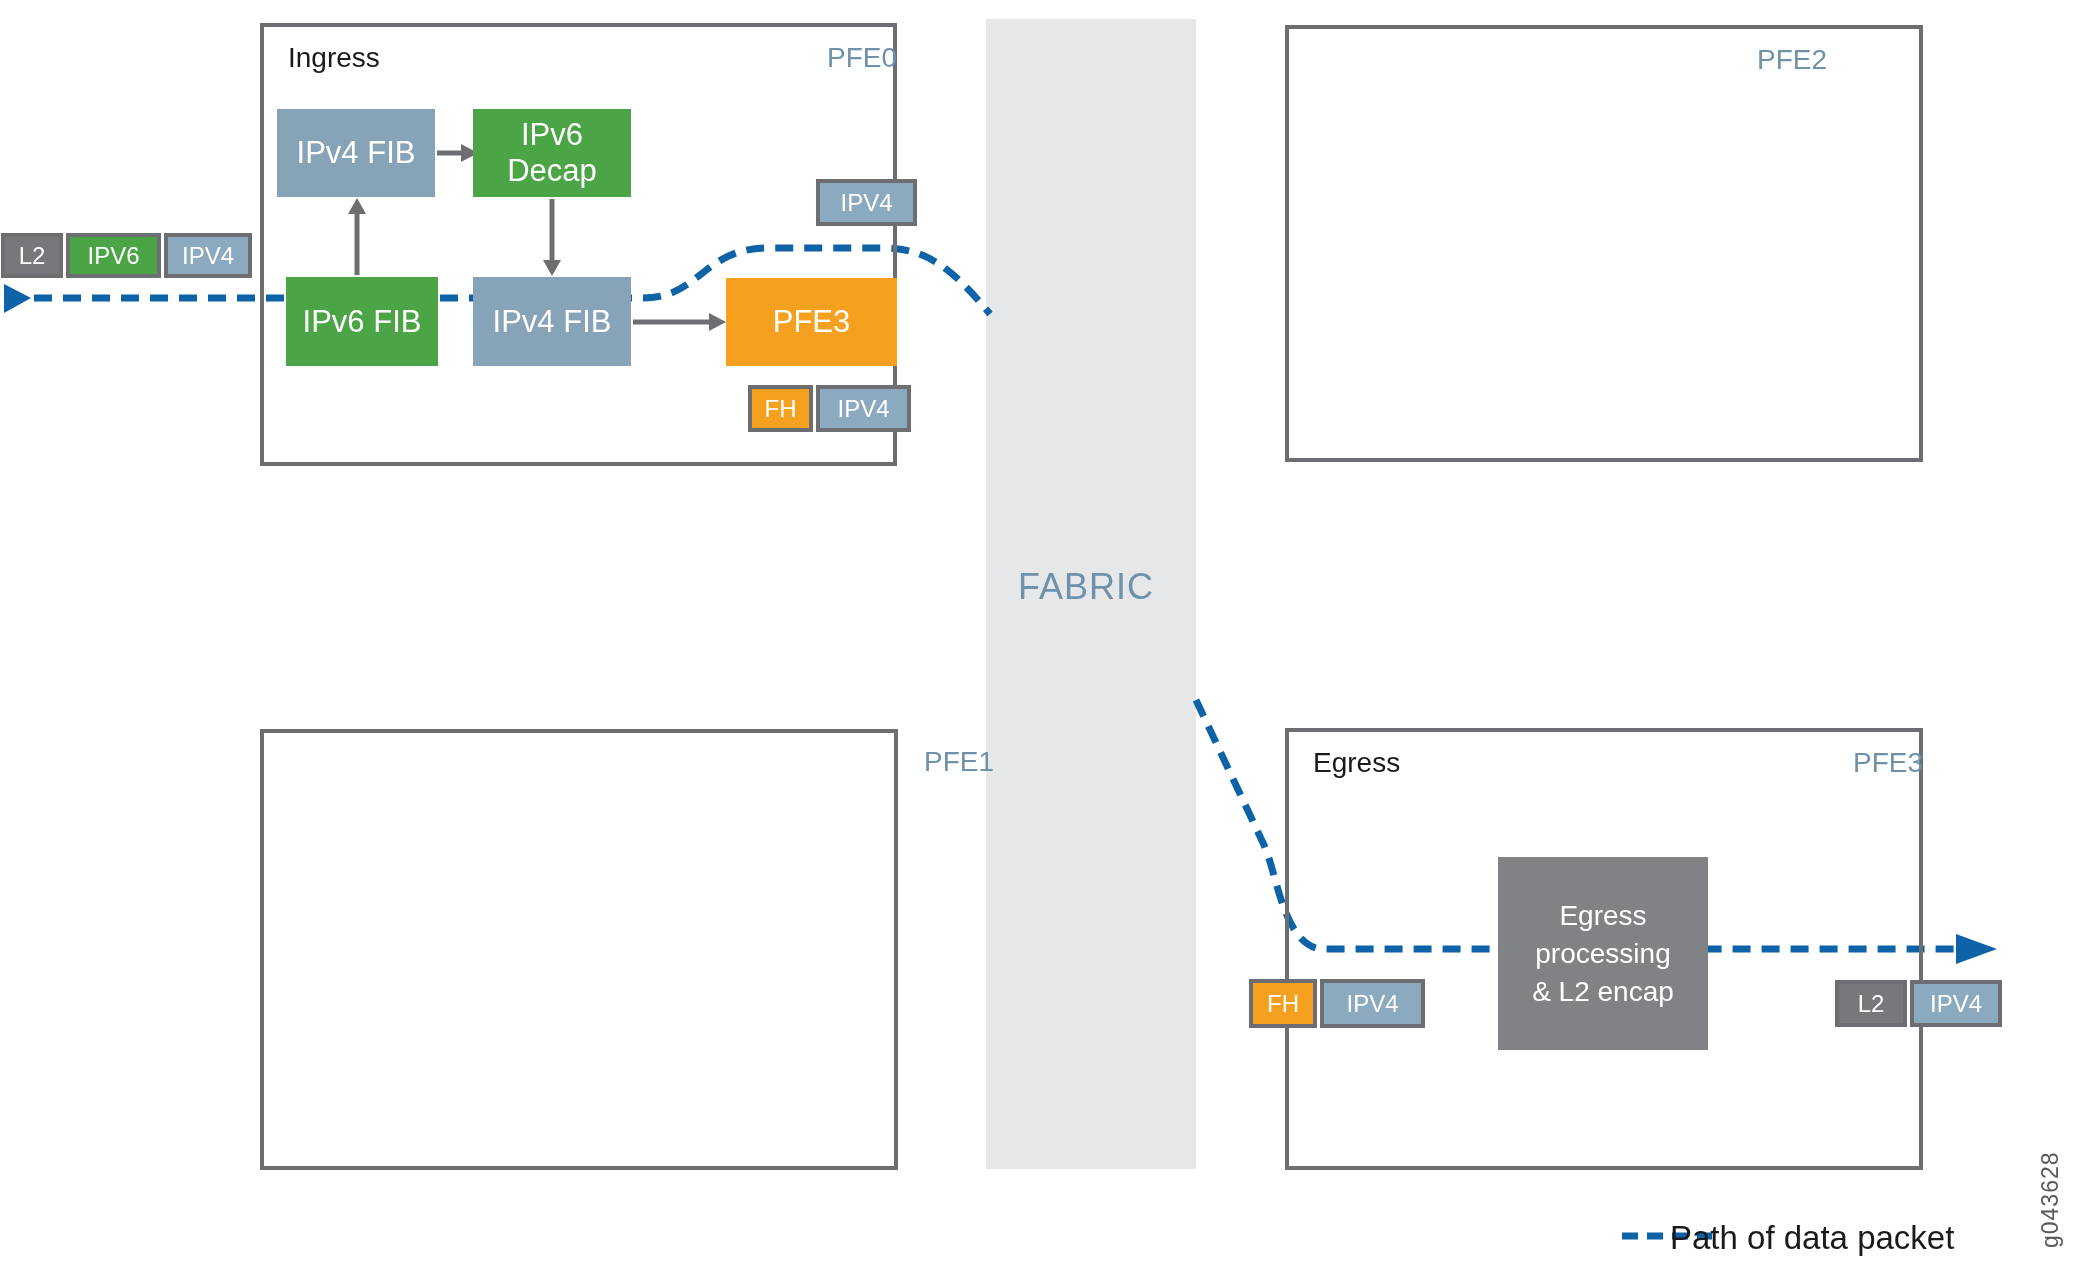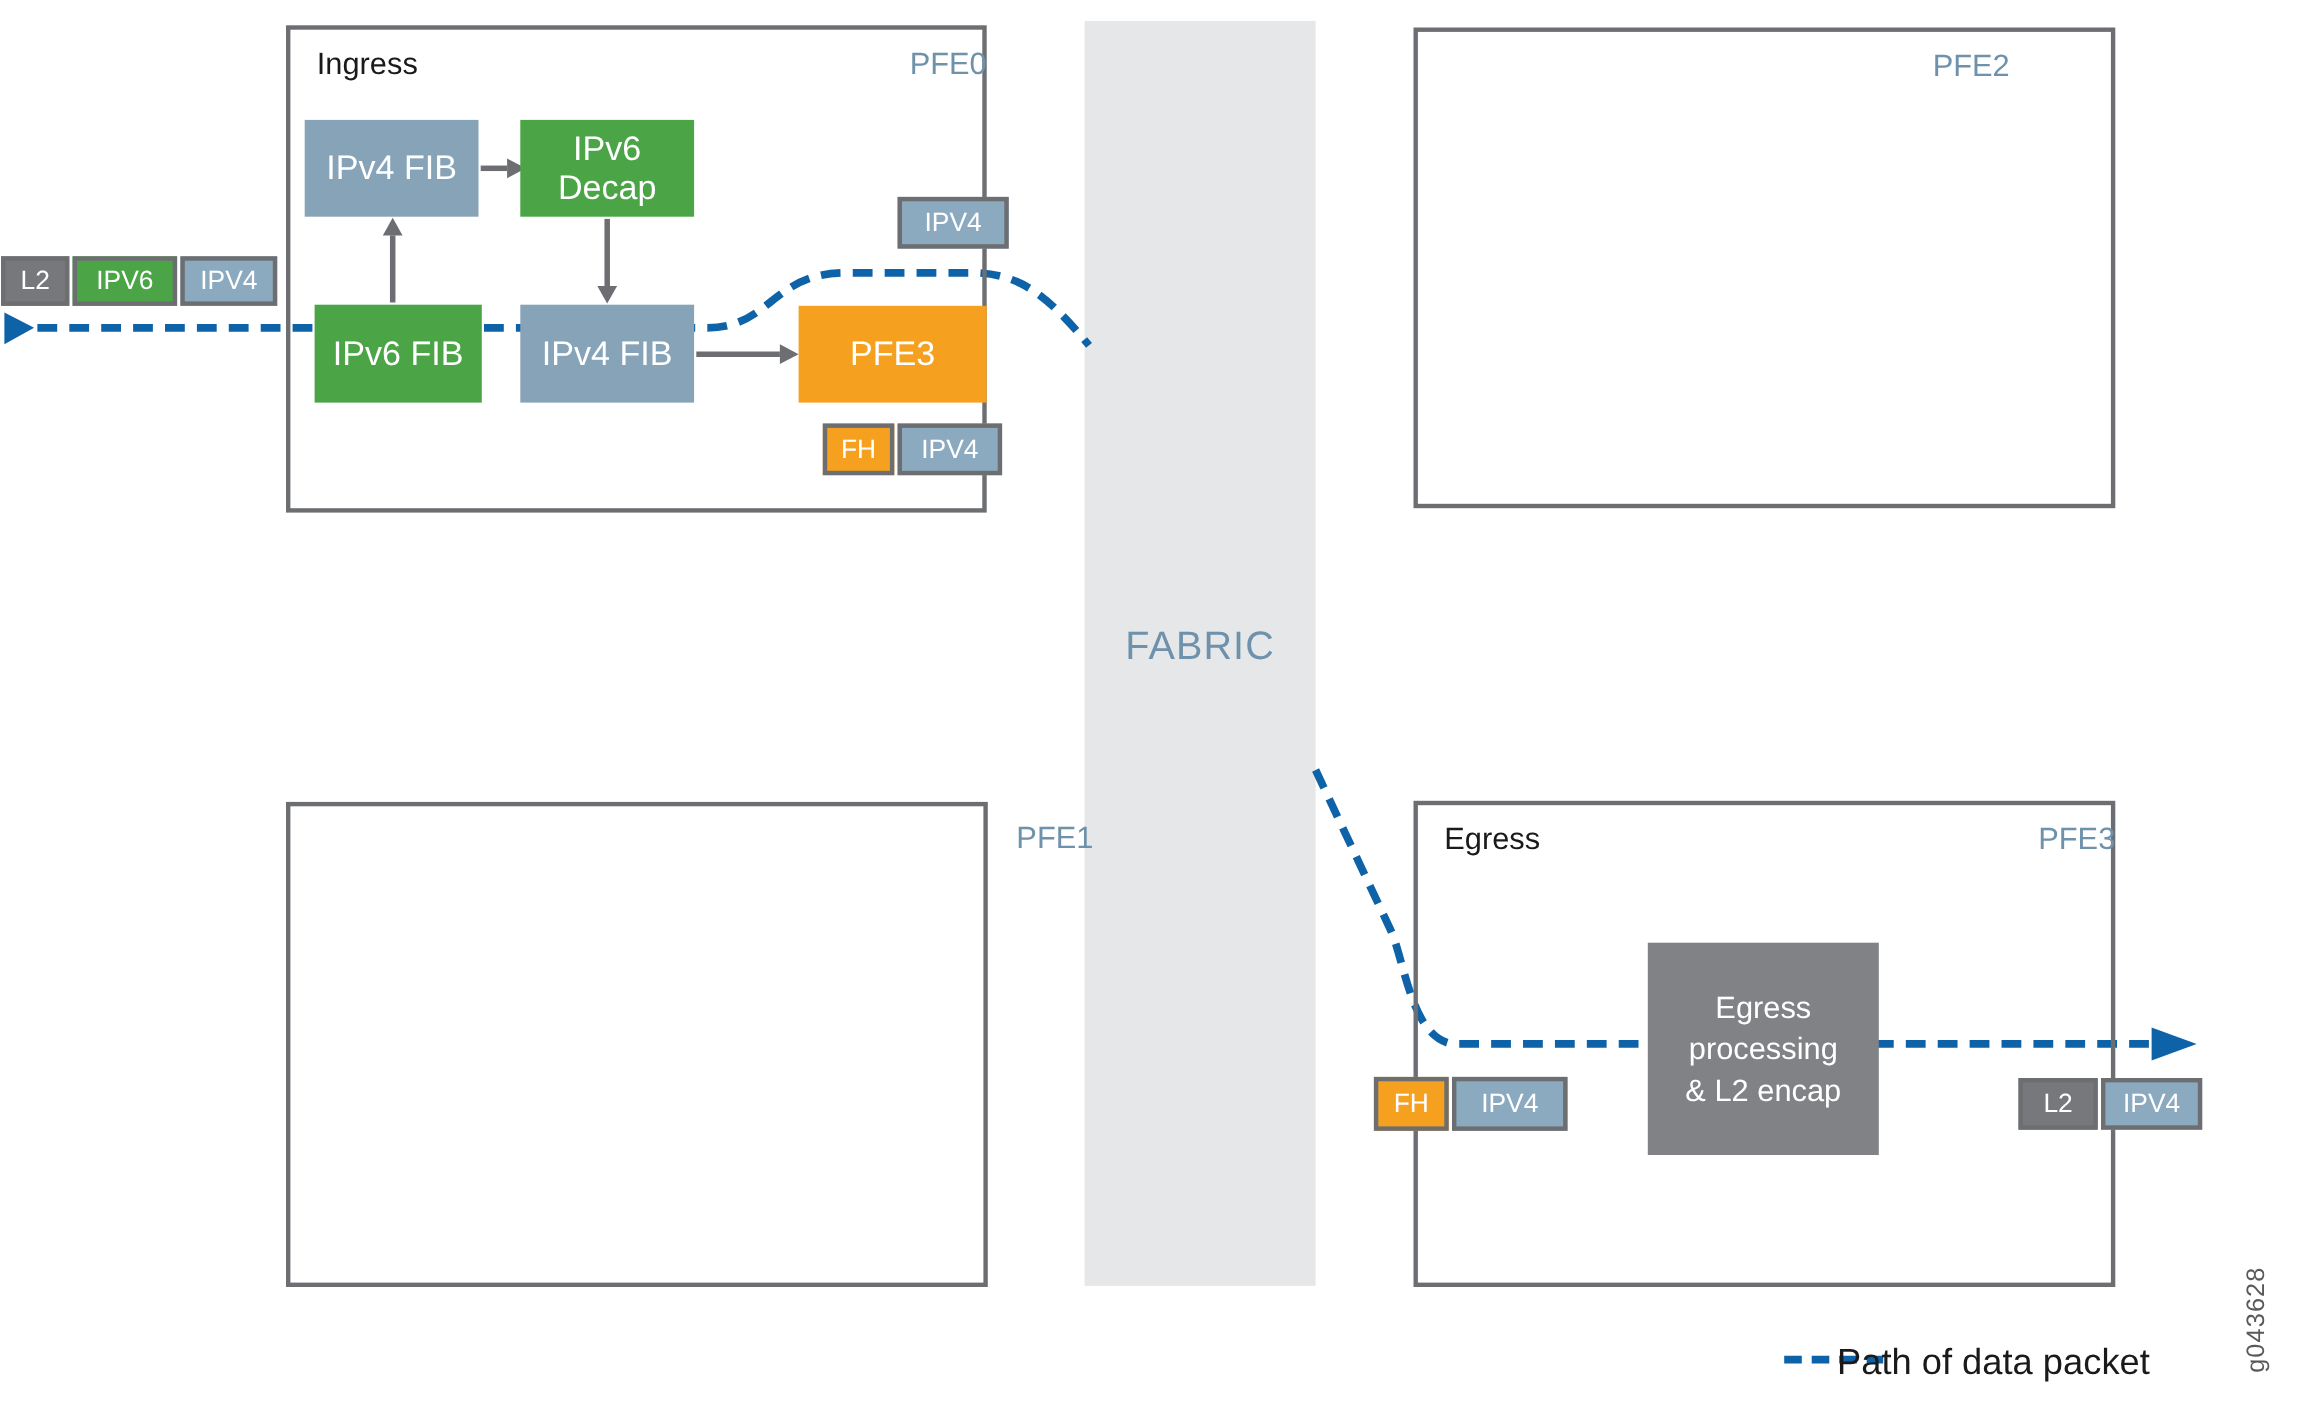--- a/index.html
+++ b/index.html
@@ -8,22 +8,22 @@
     --fabric-bg:#e6e7e8; --path-blue:#0e63a8; --pfe-blue:#6e92ab;
     --text-dark:#1a1a1a; --fig-gray:#58595b;
   }
   *{box-sizing:border-box;margin:0;padding:0;}
   html,body{background:#fff;}
   body{font-family:"Liberation Sans", sans-serif;}
   #canvas{position:relative;width:2100px;height:1275px;background:#fff;overflow:hidden;}
 
   .fabric{position:absolute;left:986px;top:19px;width:210px;height:1150px;
     background:var(--fabric-bg);z-index:0;}
-  .fabric-label{position:absolute;left:986px;top:566px;width:210px;text-align:center;
-    font-size:36px;color:var(--pfe-blue);z-index:0;letter-spacing:1px;}
+  .fabric-label{position:absolute;left:986px;top:566px;width:210px;
+    font-size:36px;color:var(--pfe-blue);z-index:0;letter-spacing:1px;padding-left:32px;}
 
   svg.overlay{position:absolute;left:0;top:0;z-index:1;}
 
   .pfe-outline{position:absolute;border:4px solid var(--border-gray);background:transparent;z-index:2;}
   .pfe0{left:260px;top:23px;width:637px;height:443px;}
   .pfe1{left:260px;top:729px;width:638px;height:441px;}
   .pfe2{left:1285px;top:25px;width:638px;height:437px;}
   .pfe3{left:1285px;top:728px;width:638px;height:442px;}
 
   .hdr{position:absolute;z-index:3;font-size:28px;white-space:nowrap;}

